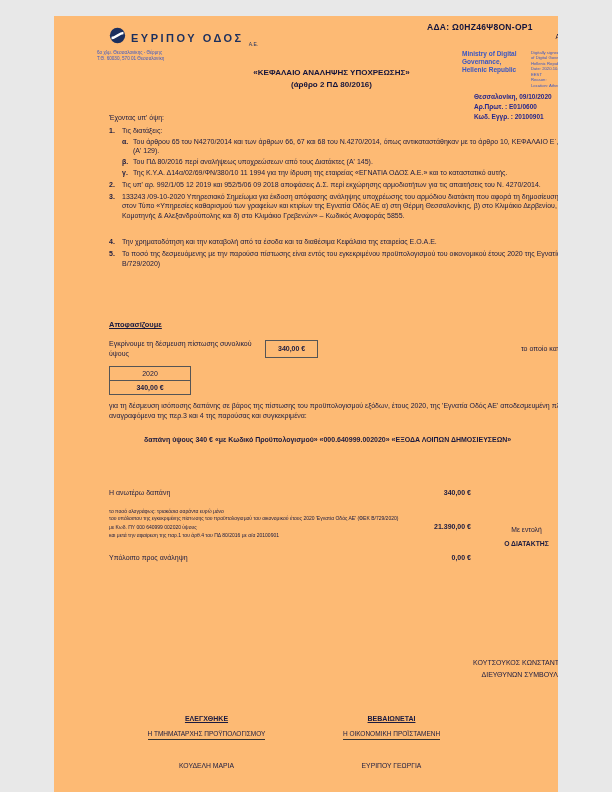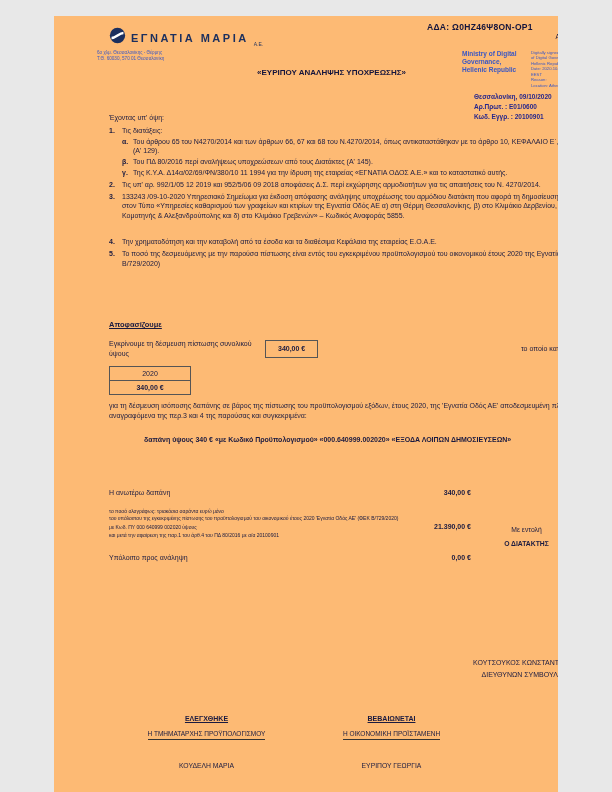--- a/index.html
+++ b/index.html
@@ -85,30 +85,31 @@
     <div class="l2">Διαδίκτυο</div>
   </div>
 
   <div class="logo">
     <span>
       <svg width="17" height="17" viewBox="0 0 20 20" aria-hidden="true">
         <circle cx="10" cy="10" r="9" fill="#1b2f5e"></circle>
         <path d="M3 13 C 8 13 12 7 17 7" stroke="#ffffff" stroke-width="3" fill="none"></path>
       </svg>
     </span>
-    <span class="logo-text">ΕΓΝΑΤΙΑ ΜΑΡΙΑ</span>
+    <span class="logo-text">ΕΥΡΙΠΟΥ ΟΔΟΣ</span>
     <span class="logo-suffix">Α.Ε.</span>
   </div>
   <div class="logo-address">
     <div>6ο χλμ. Θεσσαλονίκης - Θέρμης</div>
     <div>Τ.Θ. 60030, 570 01 Θεσσαλονίκη</div>
   </div>
 
   <div class="title-block">
-    <div>«ΕΥΡΙΠΟΥ ΑΝΑΛΗΨΗΣ ΥΠΟΧΡΕΩΣΗΣ»</div>
+    <div>«ΚΕΦΑΛΑΙΟ ΑΝΑΛΗΨΗΣ ΥΠΟΧΡΕΩΣΗΣ»</div>
+    <div>(άρθρο 2 ΠΔ 80/2016)</div>
   </div>
 
   <div class="sig-stamp">
     <div class="sig-name">Ministry of Digital Governance, Hellenic Republic</div>
     <div class="sig-details">
       <div>Digitally signed by Ministry</div>
       <div>of Digital Governance,</div>
       <div>Hellenic Republic</div>
       <div>Date: 2020.10.09 13:42:10</div>
       <div>EEST</div>

